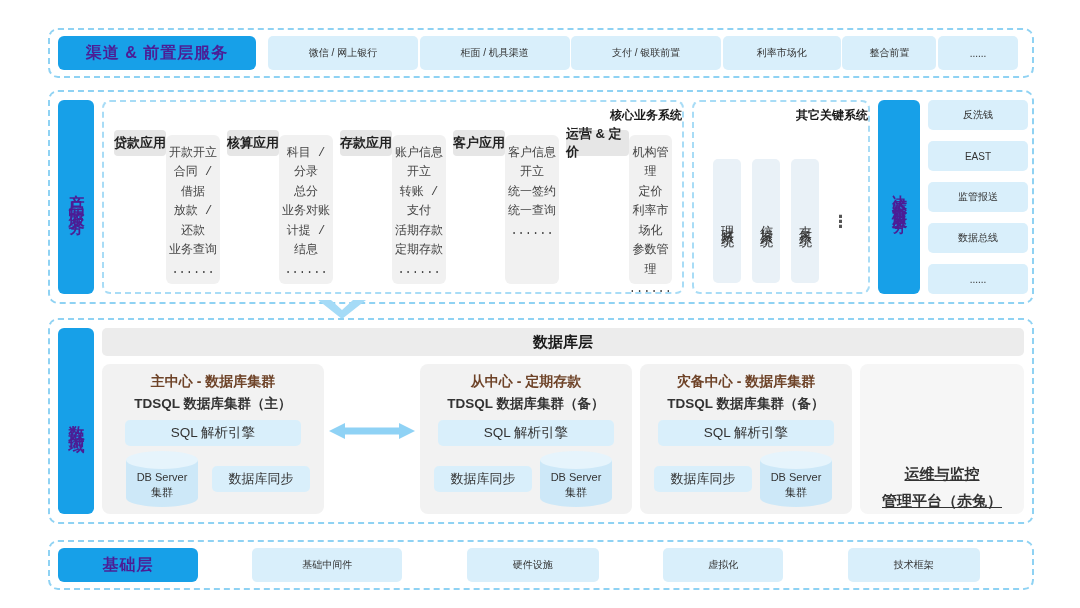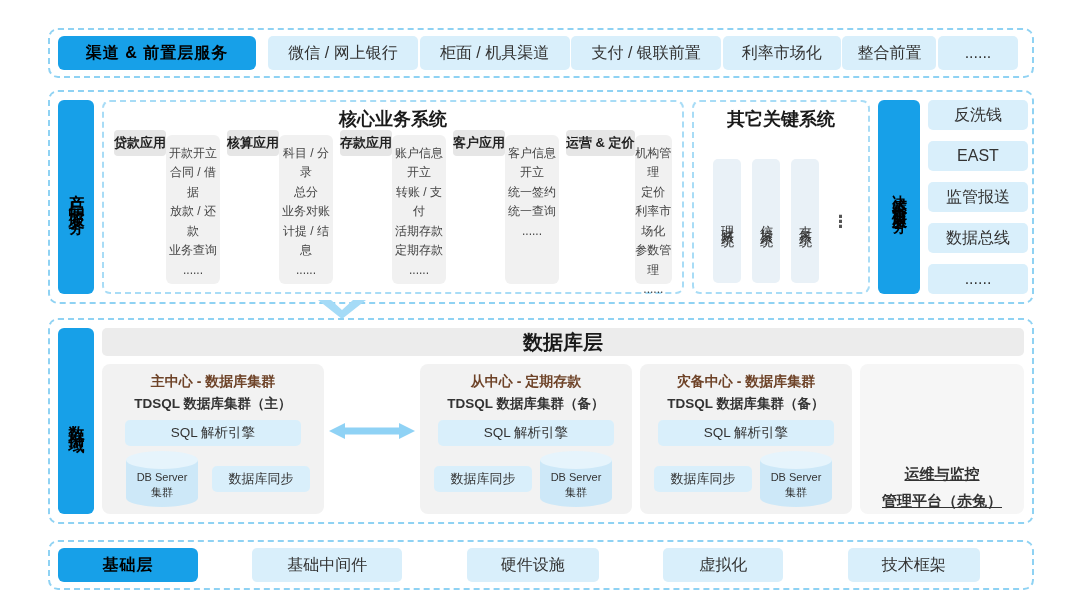--- a/index.html
+++ b/index.html
@@ -1,36 +1,36 @@
 <!DOCTYPE html>
 <html><head>
 <meta charset="utf-8">
 <style>
   * { box-sizing: border-box; margin: 0; padding: 0; }
   body { font-family: "Liberation Sans", "DejaVu Sans", sans-serif; background: #fff; }
   .page { position: relative; width: 1080px; height: 608px; background: #fff; overflow: hidden; }
   .sect { position: absolute; border: 2px dashed #8FD2F3; border-radius: 10px; }
   .ibox { position: absolute; border: 2px dashed #A8DCF6; border-radius: 8px; }
-  .blue { background: #17A0E8; color: #000000; font-weight: bold; }
+  .blue { background: #17A0E8; color: #4c1d95; font-weight: bold; }
   .hlabel { position: absolute; display: flex; align-items: center; justify-content: center; border-radius: 6px; font-size: 16px; letter-spacing: 1px; }
   .vbar { position: absolute; display: flex; align-items: center; justify-content: center; writing-mode: vertical-rl; text-orientation: upright; letter-spacing: 6px; border-radius: 6px; font-size: 15px; }
-  .chip { background: #D9EFFB; border-radius: 5px; display: flex; align-items: center; justify-content: center; color: #333; font-size: 16px; }
+  .chip { background: #D9EFFB; border-radius: 5px; display: flex; align-items: center; justify-content: center; color: #333; font-size: 10px; }
   .chip-row { position: absolute; display: flex; align-items: center; justify-content: space-between; }
-  .box-title { position: absolute; top: 5px; left: 0; right: 0; text-align: center; font-weight: bold; font-size: 18px; color: #1a1a1a; }
+  .box-title { position: absolute; top: 5px; left: 0; right: 0; text-align: right; font-weight: bold; font-size: 12px; color: #1a1a1a; }
   .cols { position: absolute; left: 10px; right: 10px; top: 28px; bottom: 8px; display: flex; gap: 7px; }
   .col { flex: 1; display: flex; }
   .col-header { height: 26px; background: #E6E6E6; border-radius: 4px; display: flex; align-items: center; justify-content: center; font-weight: bold; font-size: 13px; color: #222; }
-  .col-body { margin-top: 5px; flex: 1; background: #F1F1F1; border-radius: 6px; padding-top: 9px; text-align: center; }
+  .col-body { margin-top: 5px; flex: 1; background: #F1F1F1; border-radius: 6px; padding-top: 9px; text-align: center; font-family: Liberation Mono, monospace; }
   .col-body .line { font-size: 12px; color: #444; line-height: 1.62; }
   .vchips { position: absolute; left: 0; right: 0; top: 54px; height: 130px; display: flex; justify-content: center; align-items: center; gap: 11px; }
   .vchip { width: 28px; height: 124px; background: #E9F1F7; border-radius: 5px; display: flex; align-items: center; justify-content: center; writing-mode: vertical-rl; text-orientation: upright; font-size: 13px; color: #333; letter-spacing: 3px; }
   .vdots { font-size: 17px; color: #555; margin-left: 2px; font-weight: bold; }
   .dchips { position: absolute; display: flex; flex-direction: column; justify-content: space-between; }
   .dchips .chip { height: 30px; }
-  .dbbar { position: absolute; background: #ECECEC; border-radius: 5px; display: flex; align-items: center; justify-content: center; font-weight: bold; font-size: 20px; color: #1a1a1a; }
+  .dbbar { position: absolute; background: #ECECEC; border-radius: 5px; display: flex; align-items: center; justify-content: center; font-weight: bold; font-size: 15px; color: #1a1a1a; }
   .cluster { position: absolute; top: 0; height: 150px; background: #F2F2F2; border-radius: 8px; }
   .cl-title { position: absolute; top: 9px; left: 0; right: 0; text-align: center; font-weight: bold; font-size: 14px; color: #6E4328; }
   .cl-sub { position: absolute; top: 31px; left: 0; right: 0; text-align: center; font-size: 13.5px; color: #333; font-weight: bold; }
   .cl-engine { position: absolute; top: 56px; left: 50%; transform: translateX(-50%); width: 176px; height: 26px; font-size: 13.5px; }
   .cyl { position: absolute; top: 86px; }
   .cyl text { font-size: 11px; fill: #333; text-anchor: middle; }
   .cl-sync { position: absolute; top: 102px; width: 98px; height: 26px; font-size: 13px; }
   .ops { position: absolute; top: 0; height: 150px; background: #F6F6F6; border-radius: 8px; display: flex; flex-direction: column; align-items: center; justify-content: flex-end; font-weight: bold; font-size: 15px; color: #333; line-height: 1.8; text-decoration: underline; }
   .abs { position: absolute; }
 </style>

